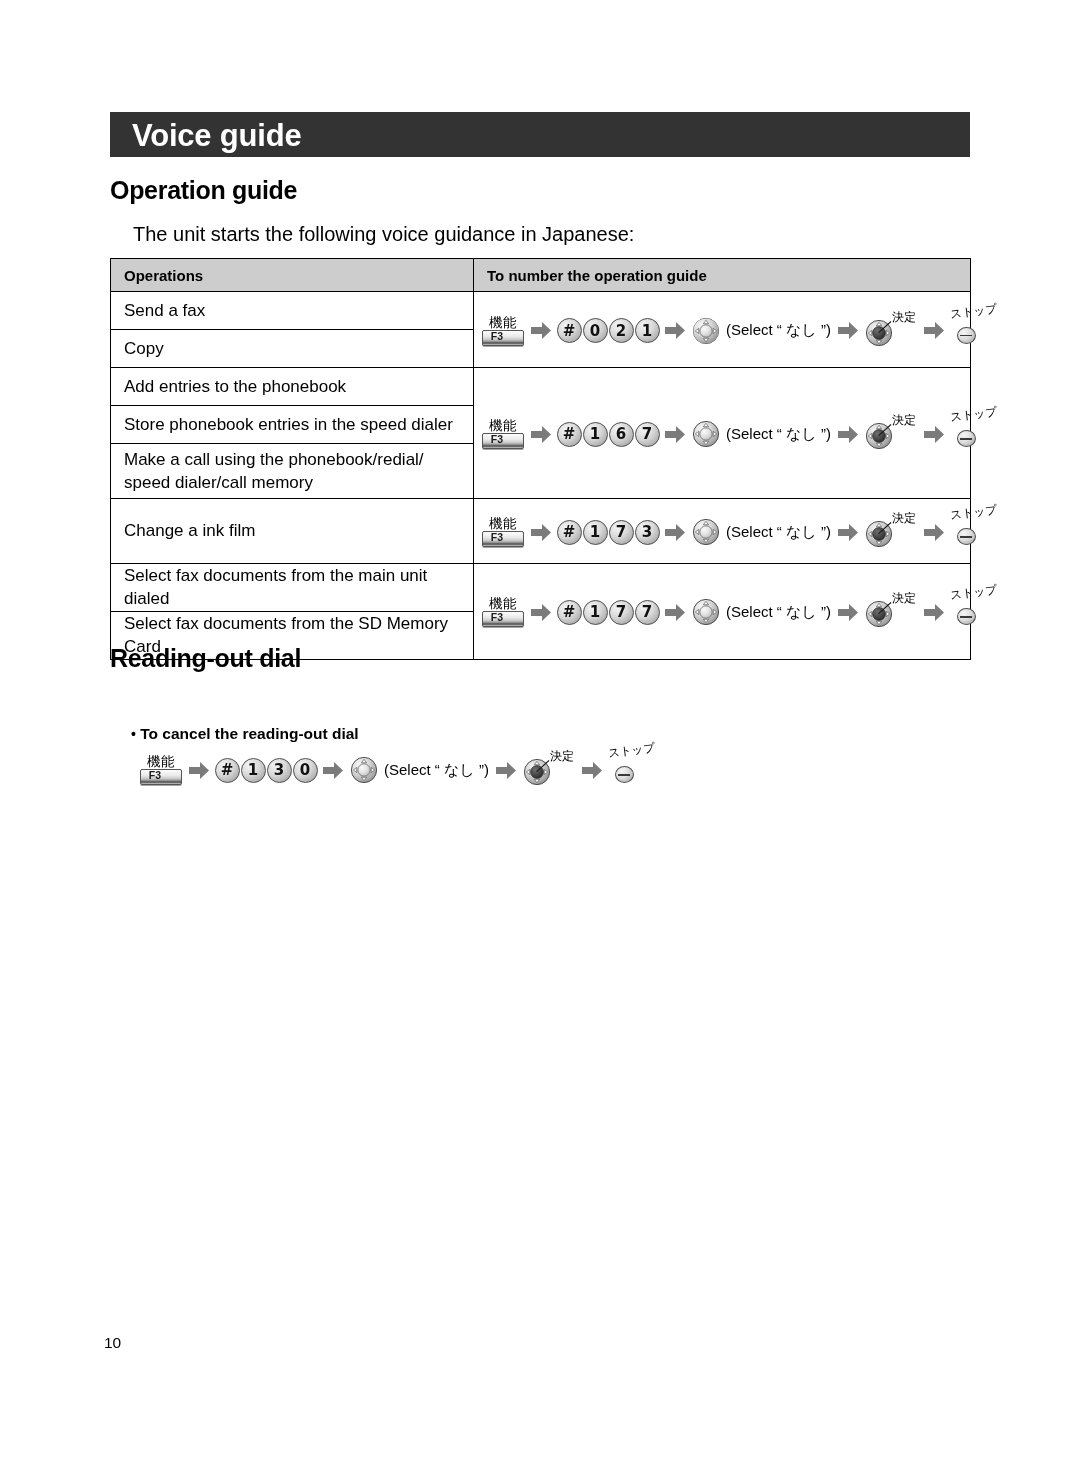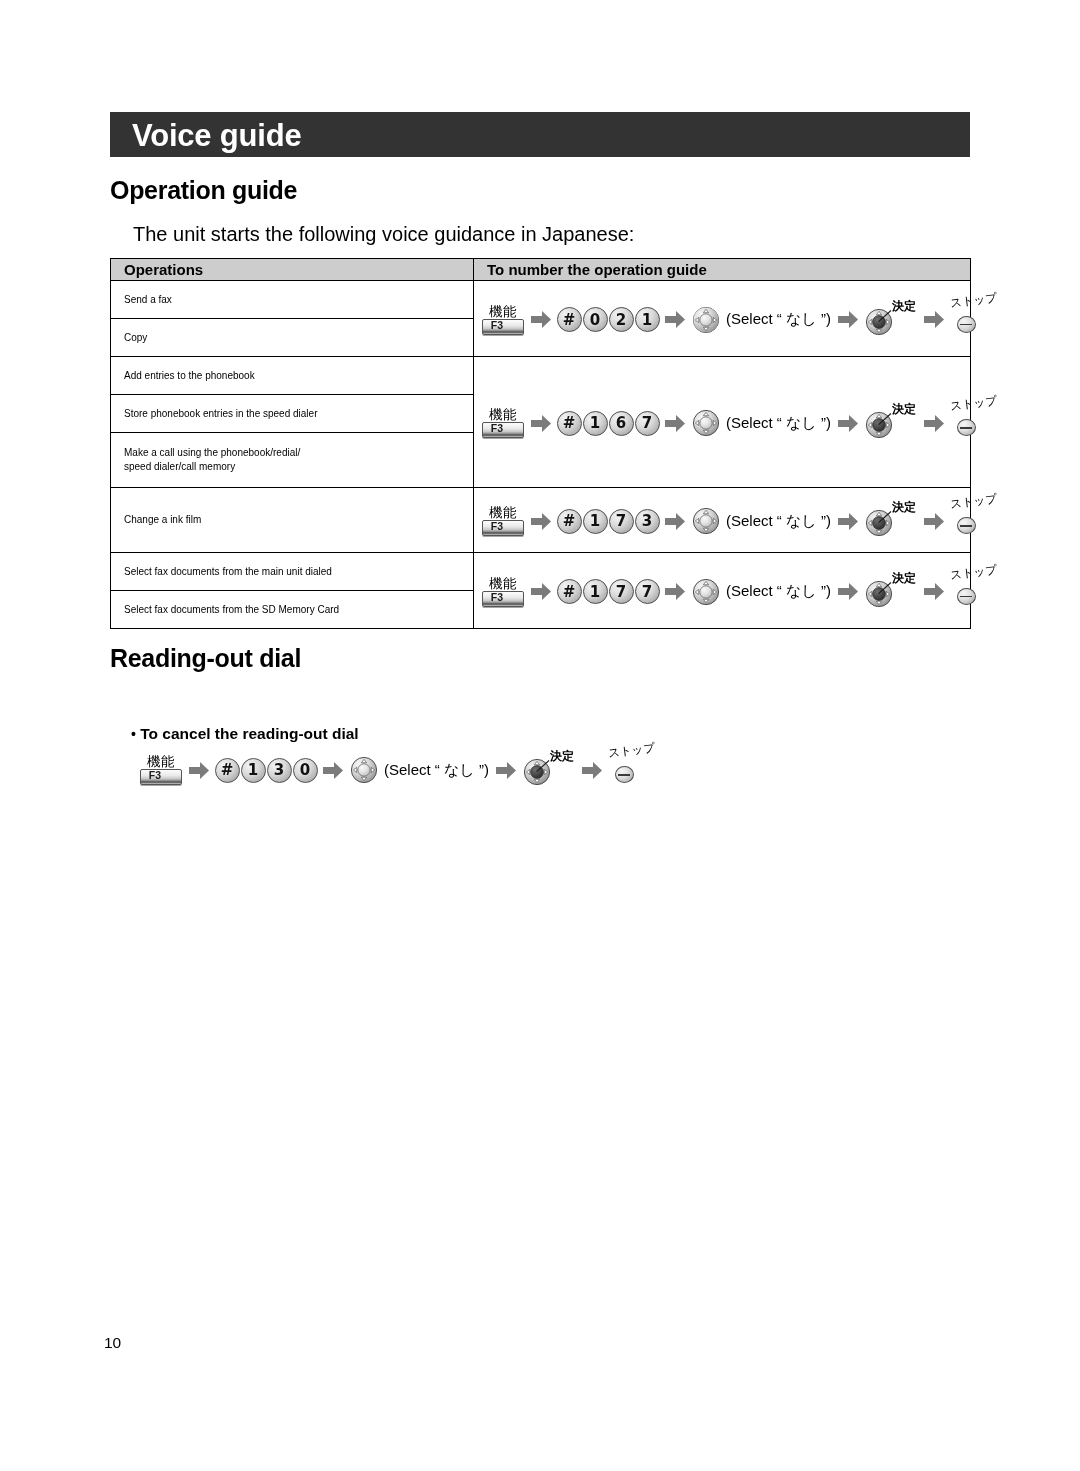--- a/index.html
+++ b/index.html
@@ -57,25 +57,25 @@
   .tbl col.c2 { width: 497px; }
   .tbl th, .tbl td {
     border: 1.4px solid #000000;
     padding: 0;
     vertical-align: middle;
     text-align: left;
   }
   .tbl th {
     background: #cdcdcd;
     font-size: 15px; font-weight: bold;
-    height: 22px;
+    height: 33px;
     padding: 0 0 0 13px;
   }
   .tbl td.op {
-    font-size: 10px;
+    font-size: 17px;
     height: 38px;
     padding: 0 18px 0 13px;
     line-height: 1.38;
   }
   .tbl td.op.two-line { height: 55px; }
   .tbl td.seq { padding: 0 0 0 8px; }
 
   
   .seq-row {
     display: flex;
@@ -146,21 +146,20 @@
   }
   .nav svg { display: block; }
 
   
   .nav-ok {
     position: relative;
     width: 54px; height: 32px;
     flex: none;
     margin: 16px 1px;
     top: 1px;
-    font-weight: bold;
   }
   .nav-ok .pad { position: absolute; left: 0; top: 4px; }
   .nav-ok .okl {
     position: absolute; left: 28px; top: -4px;
     font-size: 12px; line-height: 12px;
     font-family: "DejaVu Sans", "Liberation Sans", sans-serif;
     white-space: nowrap;
   }
 
   

